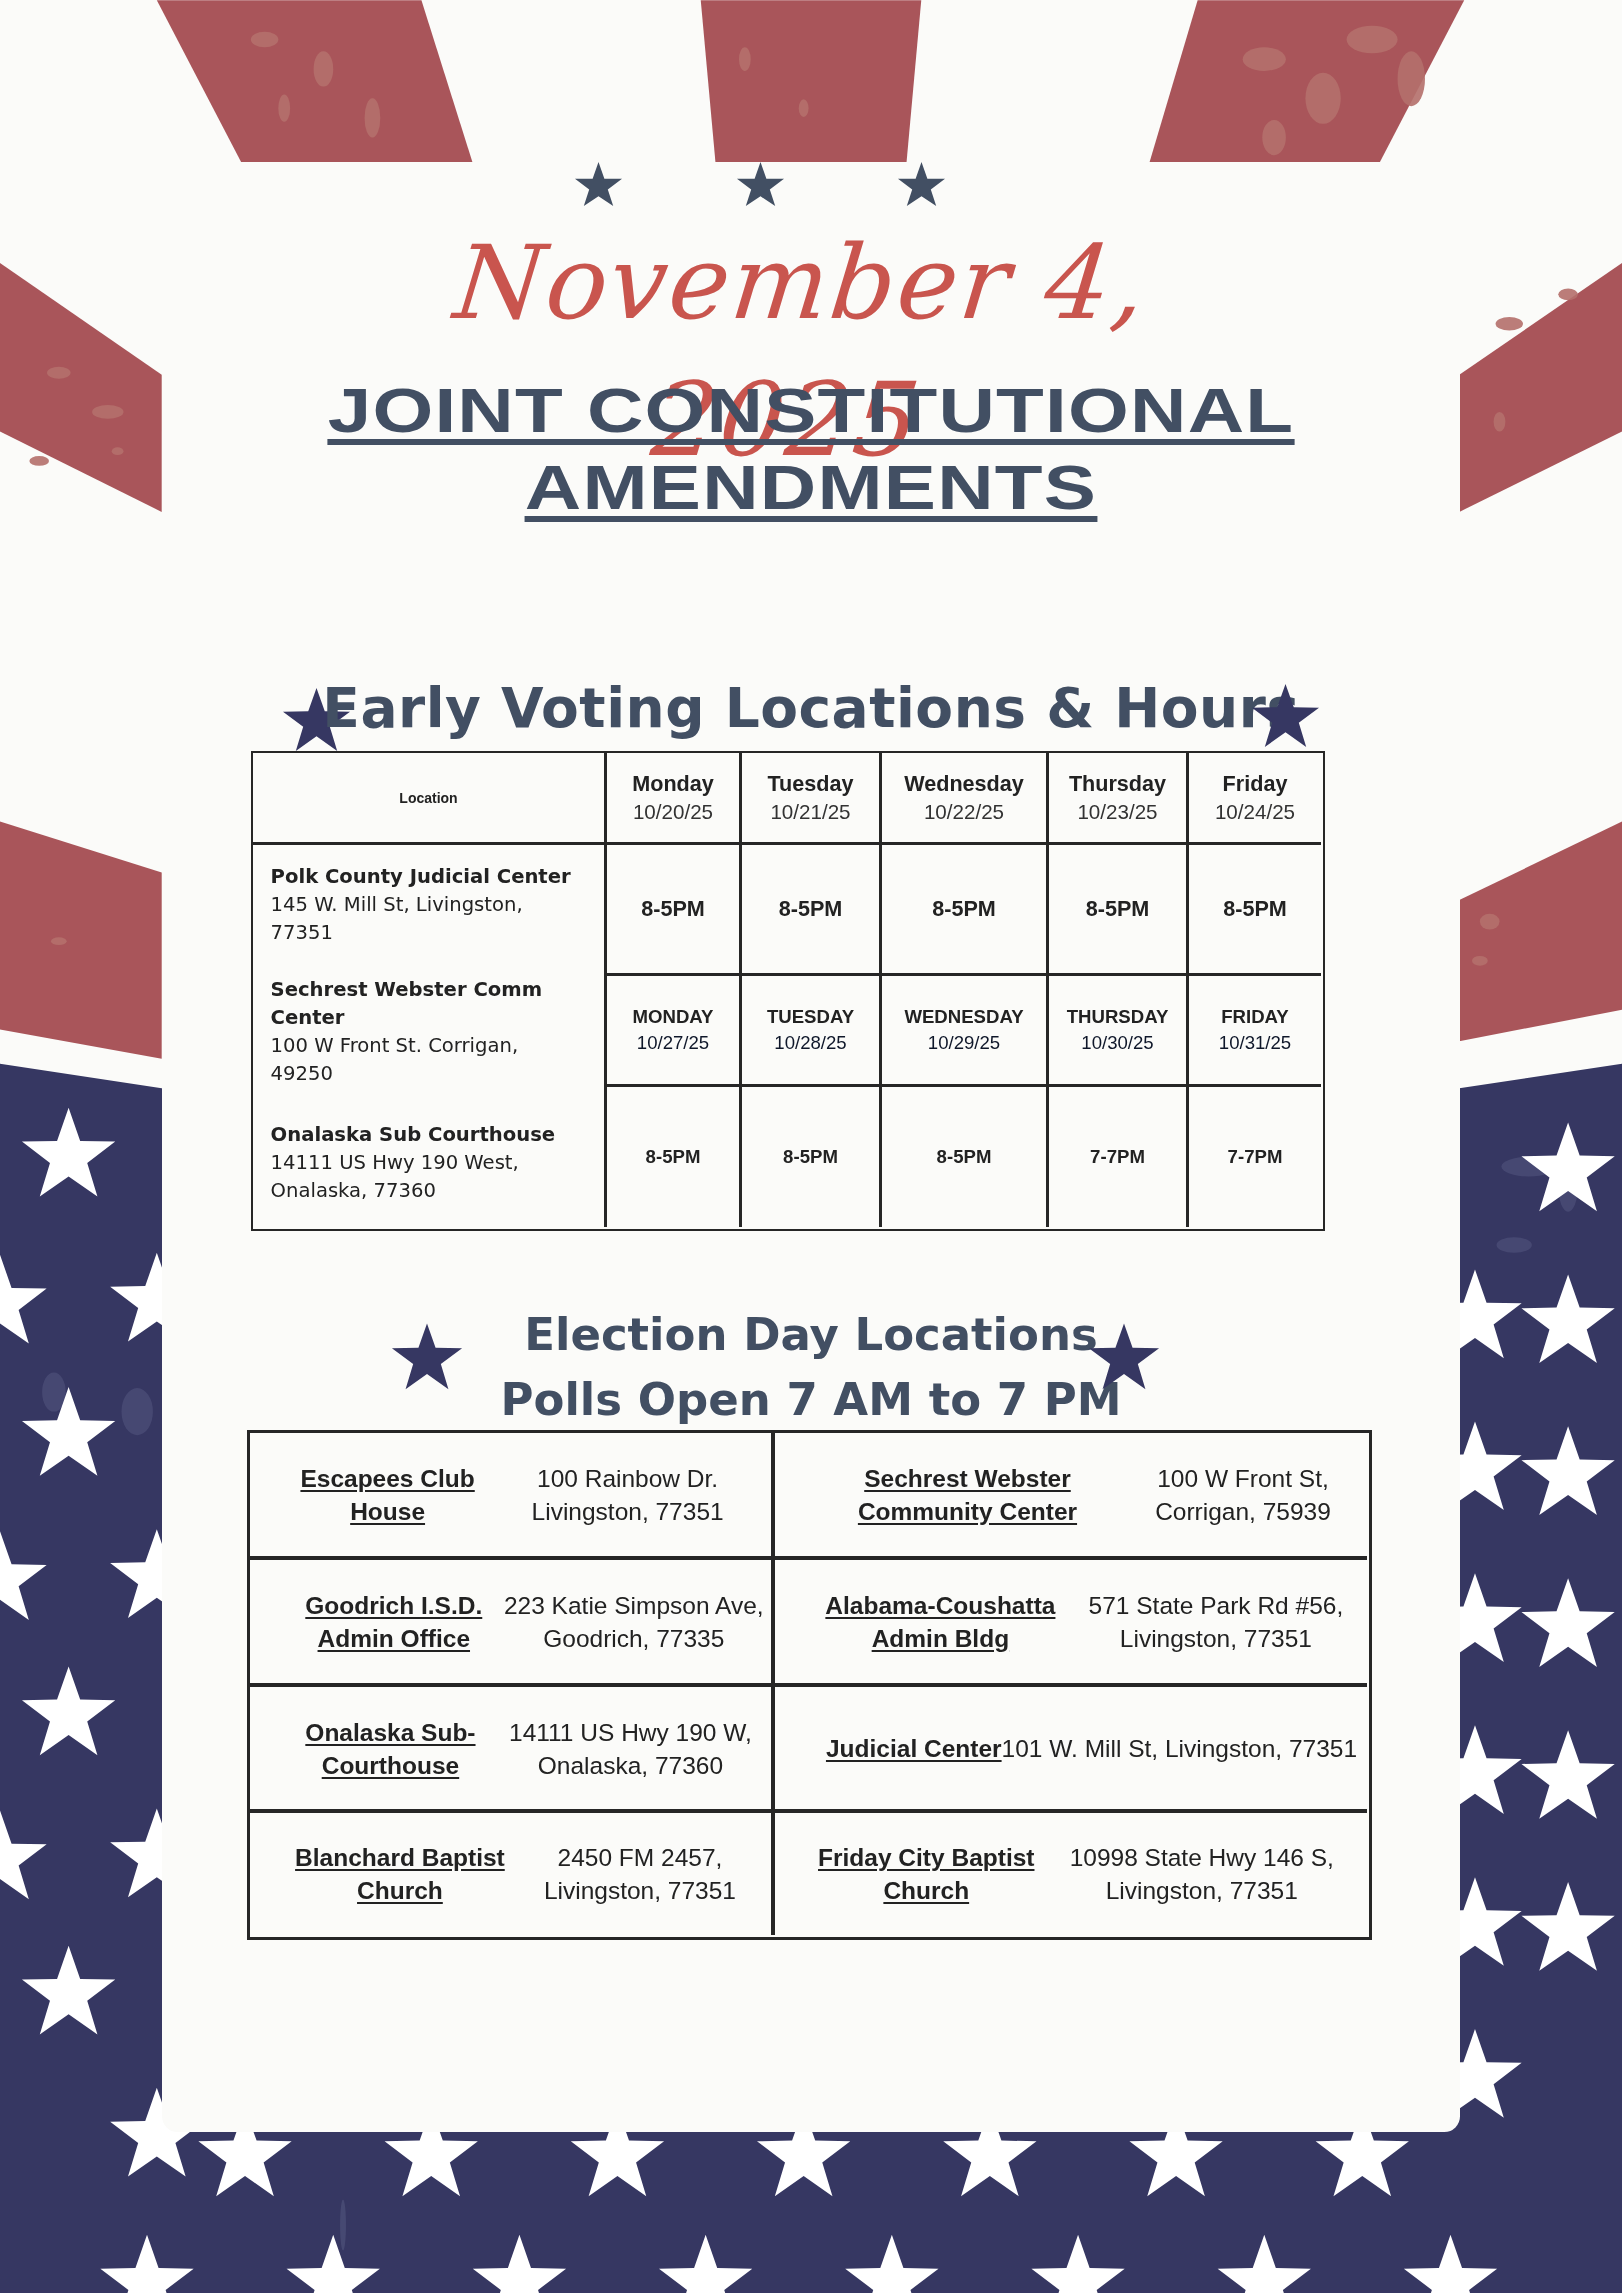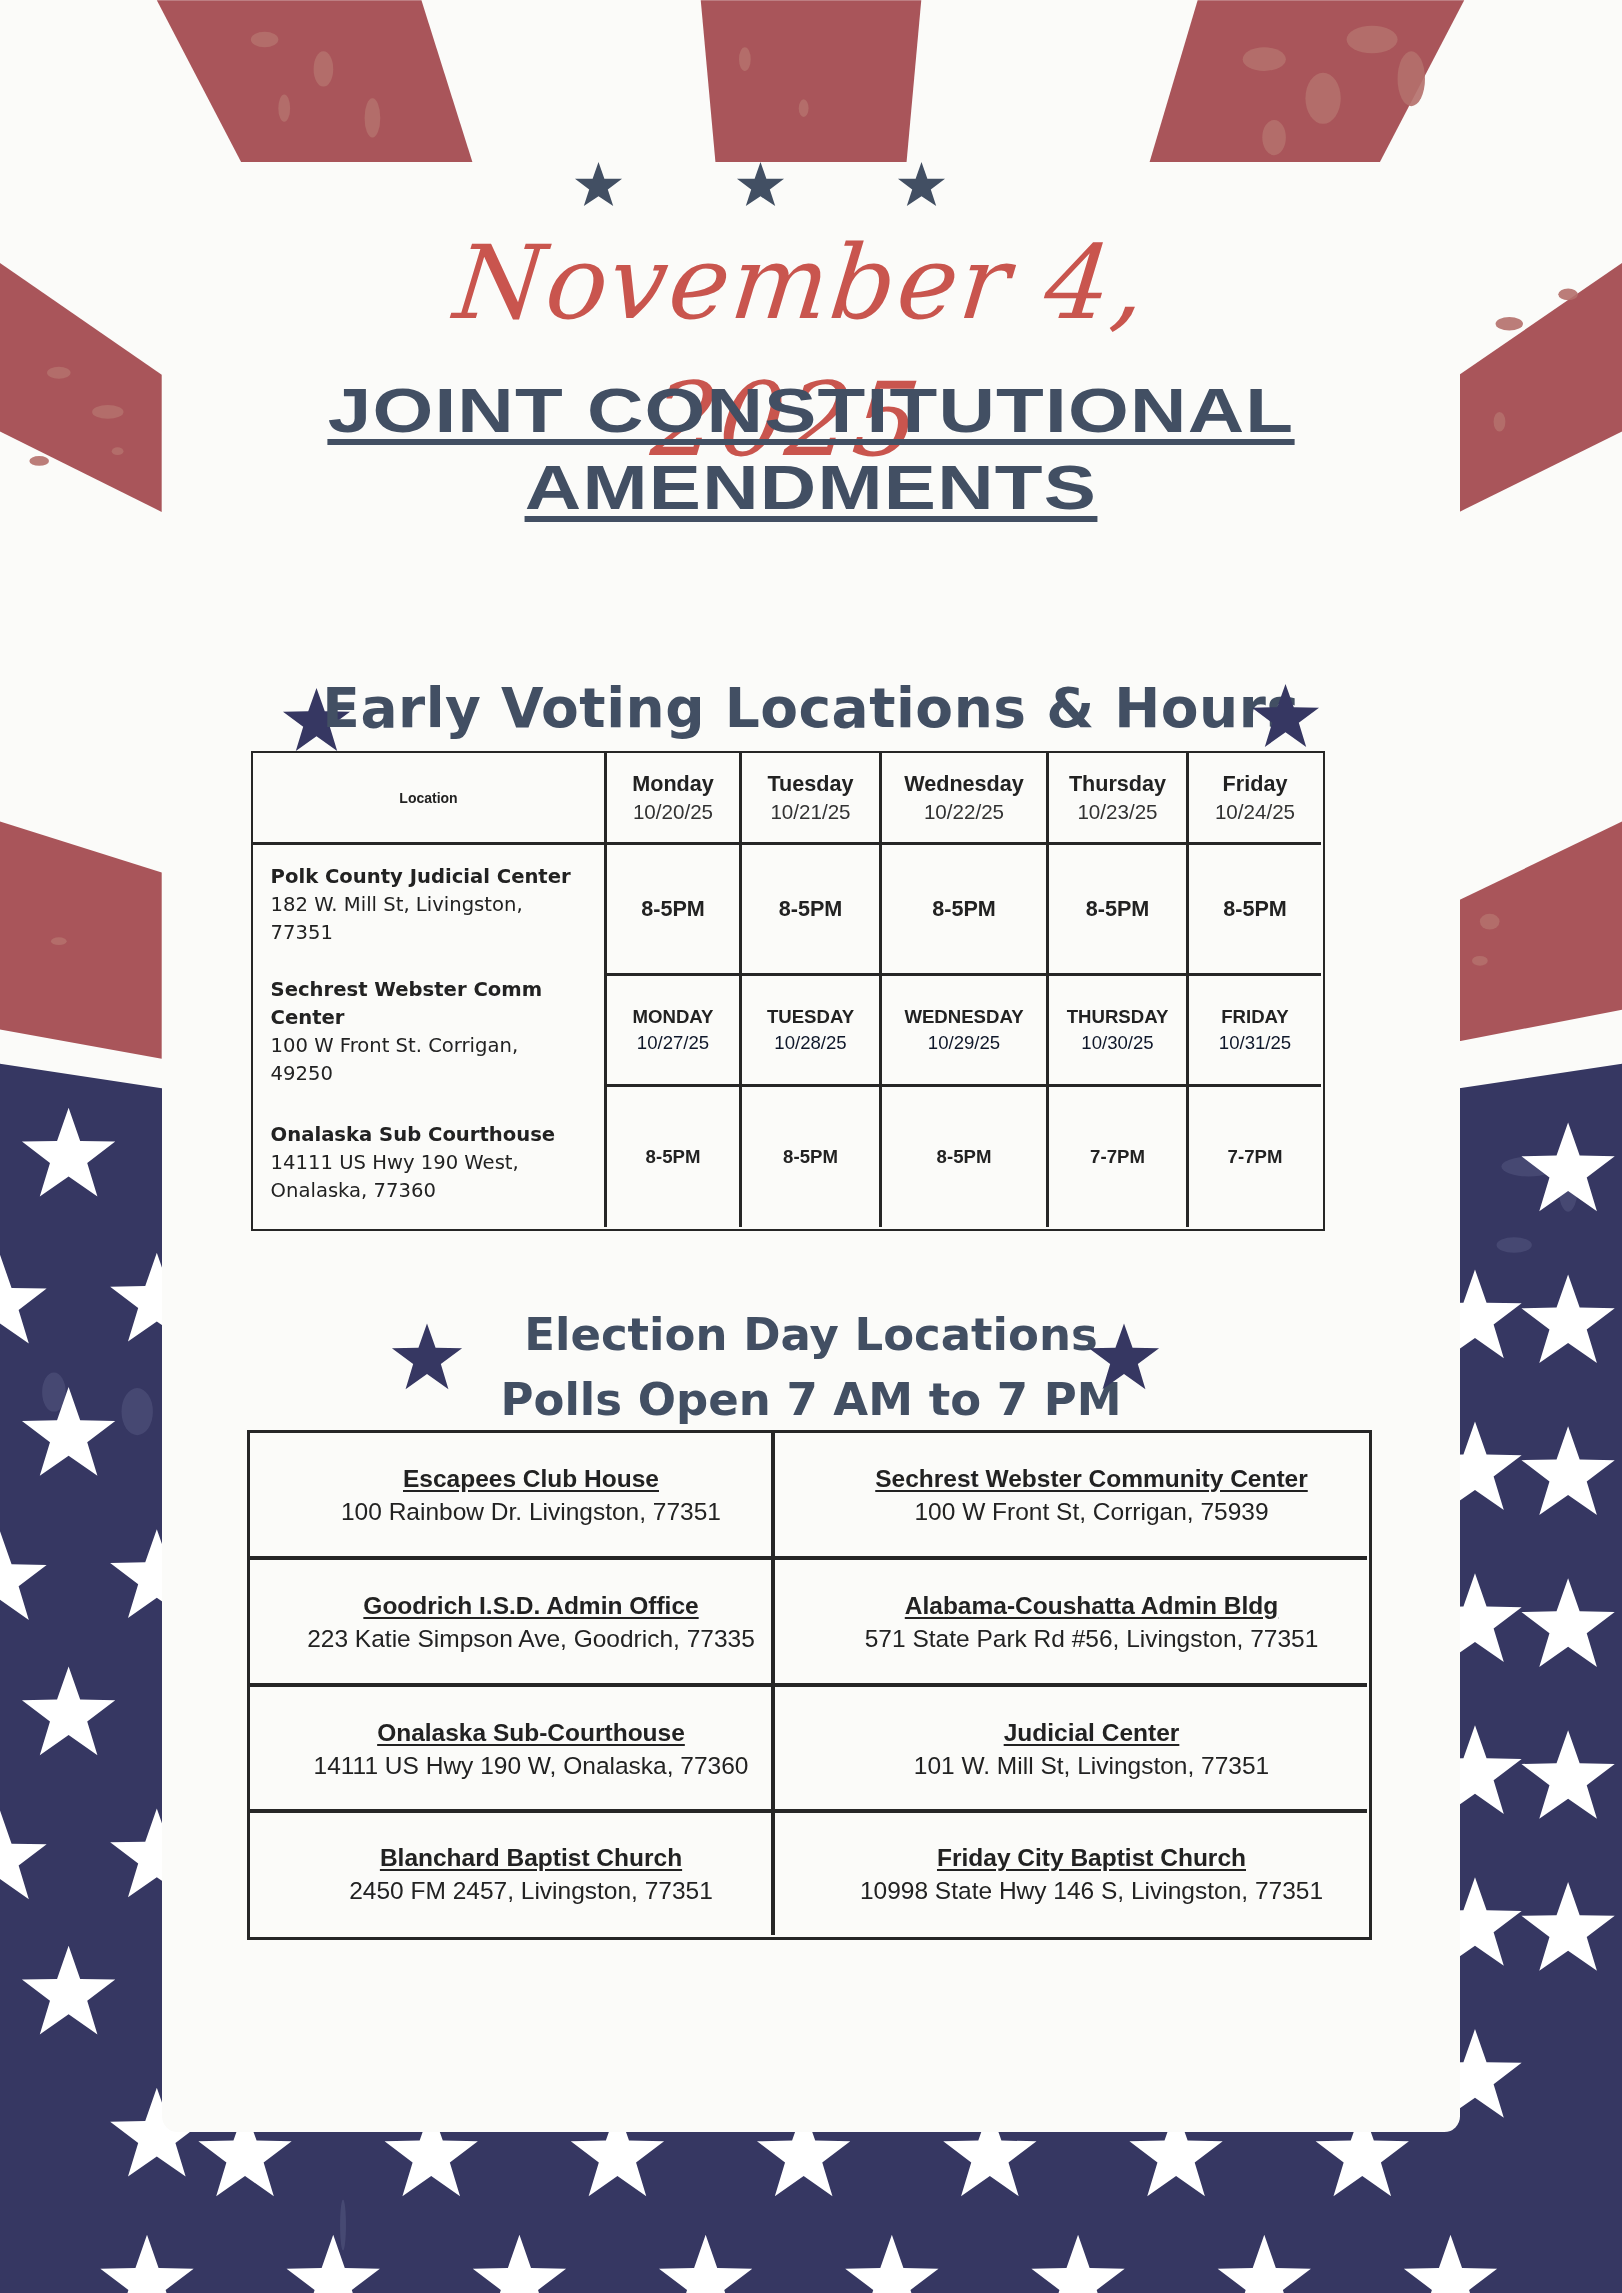--- a/index.html
+++ b/index.html
@@ -67,21 +67,21 @@
   .loc-block { position: absolute; left: 17.6px; width: 323px; color: #222; font-family: "DejaVu Sans", sans-serif; }
   .loc-name { font-weight: bold; font-size: 19.6px; line-height: 28px; text-underline-offset: 2.9px; }
   .loc-addr { font-size: 19.6px; line-height: 28px; }
 
   
   .ed-table {
     position: absolute; left: 247px; top: 1430px; width: 1125px; height: 510px;
     border: 3.9px solid #262626; box-sizing: border-box; background: #fbfbf9;
   }
   .ed-cell {
-    position: absolute; box-sizing: border-box; display: flex; flex-direction: column;
+    position: absolute; box-sizing: border-box; display: flex; flex-direction: row;
     align-items: center; justify-content: center; text-align: center; color: #222;
     font-family: "Liberation Sans", sans-serif;
     padding-left: 41px;
   }
   .ed-name { font-weight: bold; font-size: 24.5px; line-height: 33px; text-decoration: underline; text-underline-offset: 2.9px; }
   .ed-addr { font-size: 24.5px; line-height: 33px; }
 </style>
 </head>
 <body>
 
@@ -297,21 +297,21 @@
       </div>
     <div class="cell" style="left:796px; top:334px; width:137px; height:140px;">
         <span class="hours-sm">7-7PM</span>
       </div>
     <div class="cell" style="left:936px; top:334px; width:132px; height:140px;">
         <span class="hours-sm">7-7PM</span>
       </div>
 
     <div class="loc-block" style="top:110px;">
       <div class="loc-name">Polk County Judicial Center</div>
-      <div class="loc-addr">182 W. Mill St, Livingston,</div>
+      <div class="loc-addr">145 W. Mill St, Livingston,</div>
       <div class="loc-addr">77351</div>
     </div>
     <div class="loc-block" style="top:223px;">
       <div class="loc-name">Sechrest Webster Comm</div>
       <div class="loc-name">Center</div>
       <div class="loc-addr">100 W Front St. Corrigan,</div>
       <div class="loc-addr">49250</div>
     </div>
     <div class="loc-block" style="top:368px;">
       <div class="loc-name">Onalaska Sub Courthouse</div>

